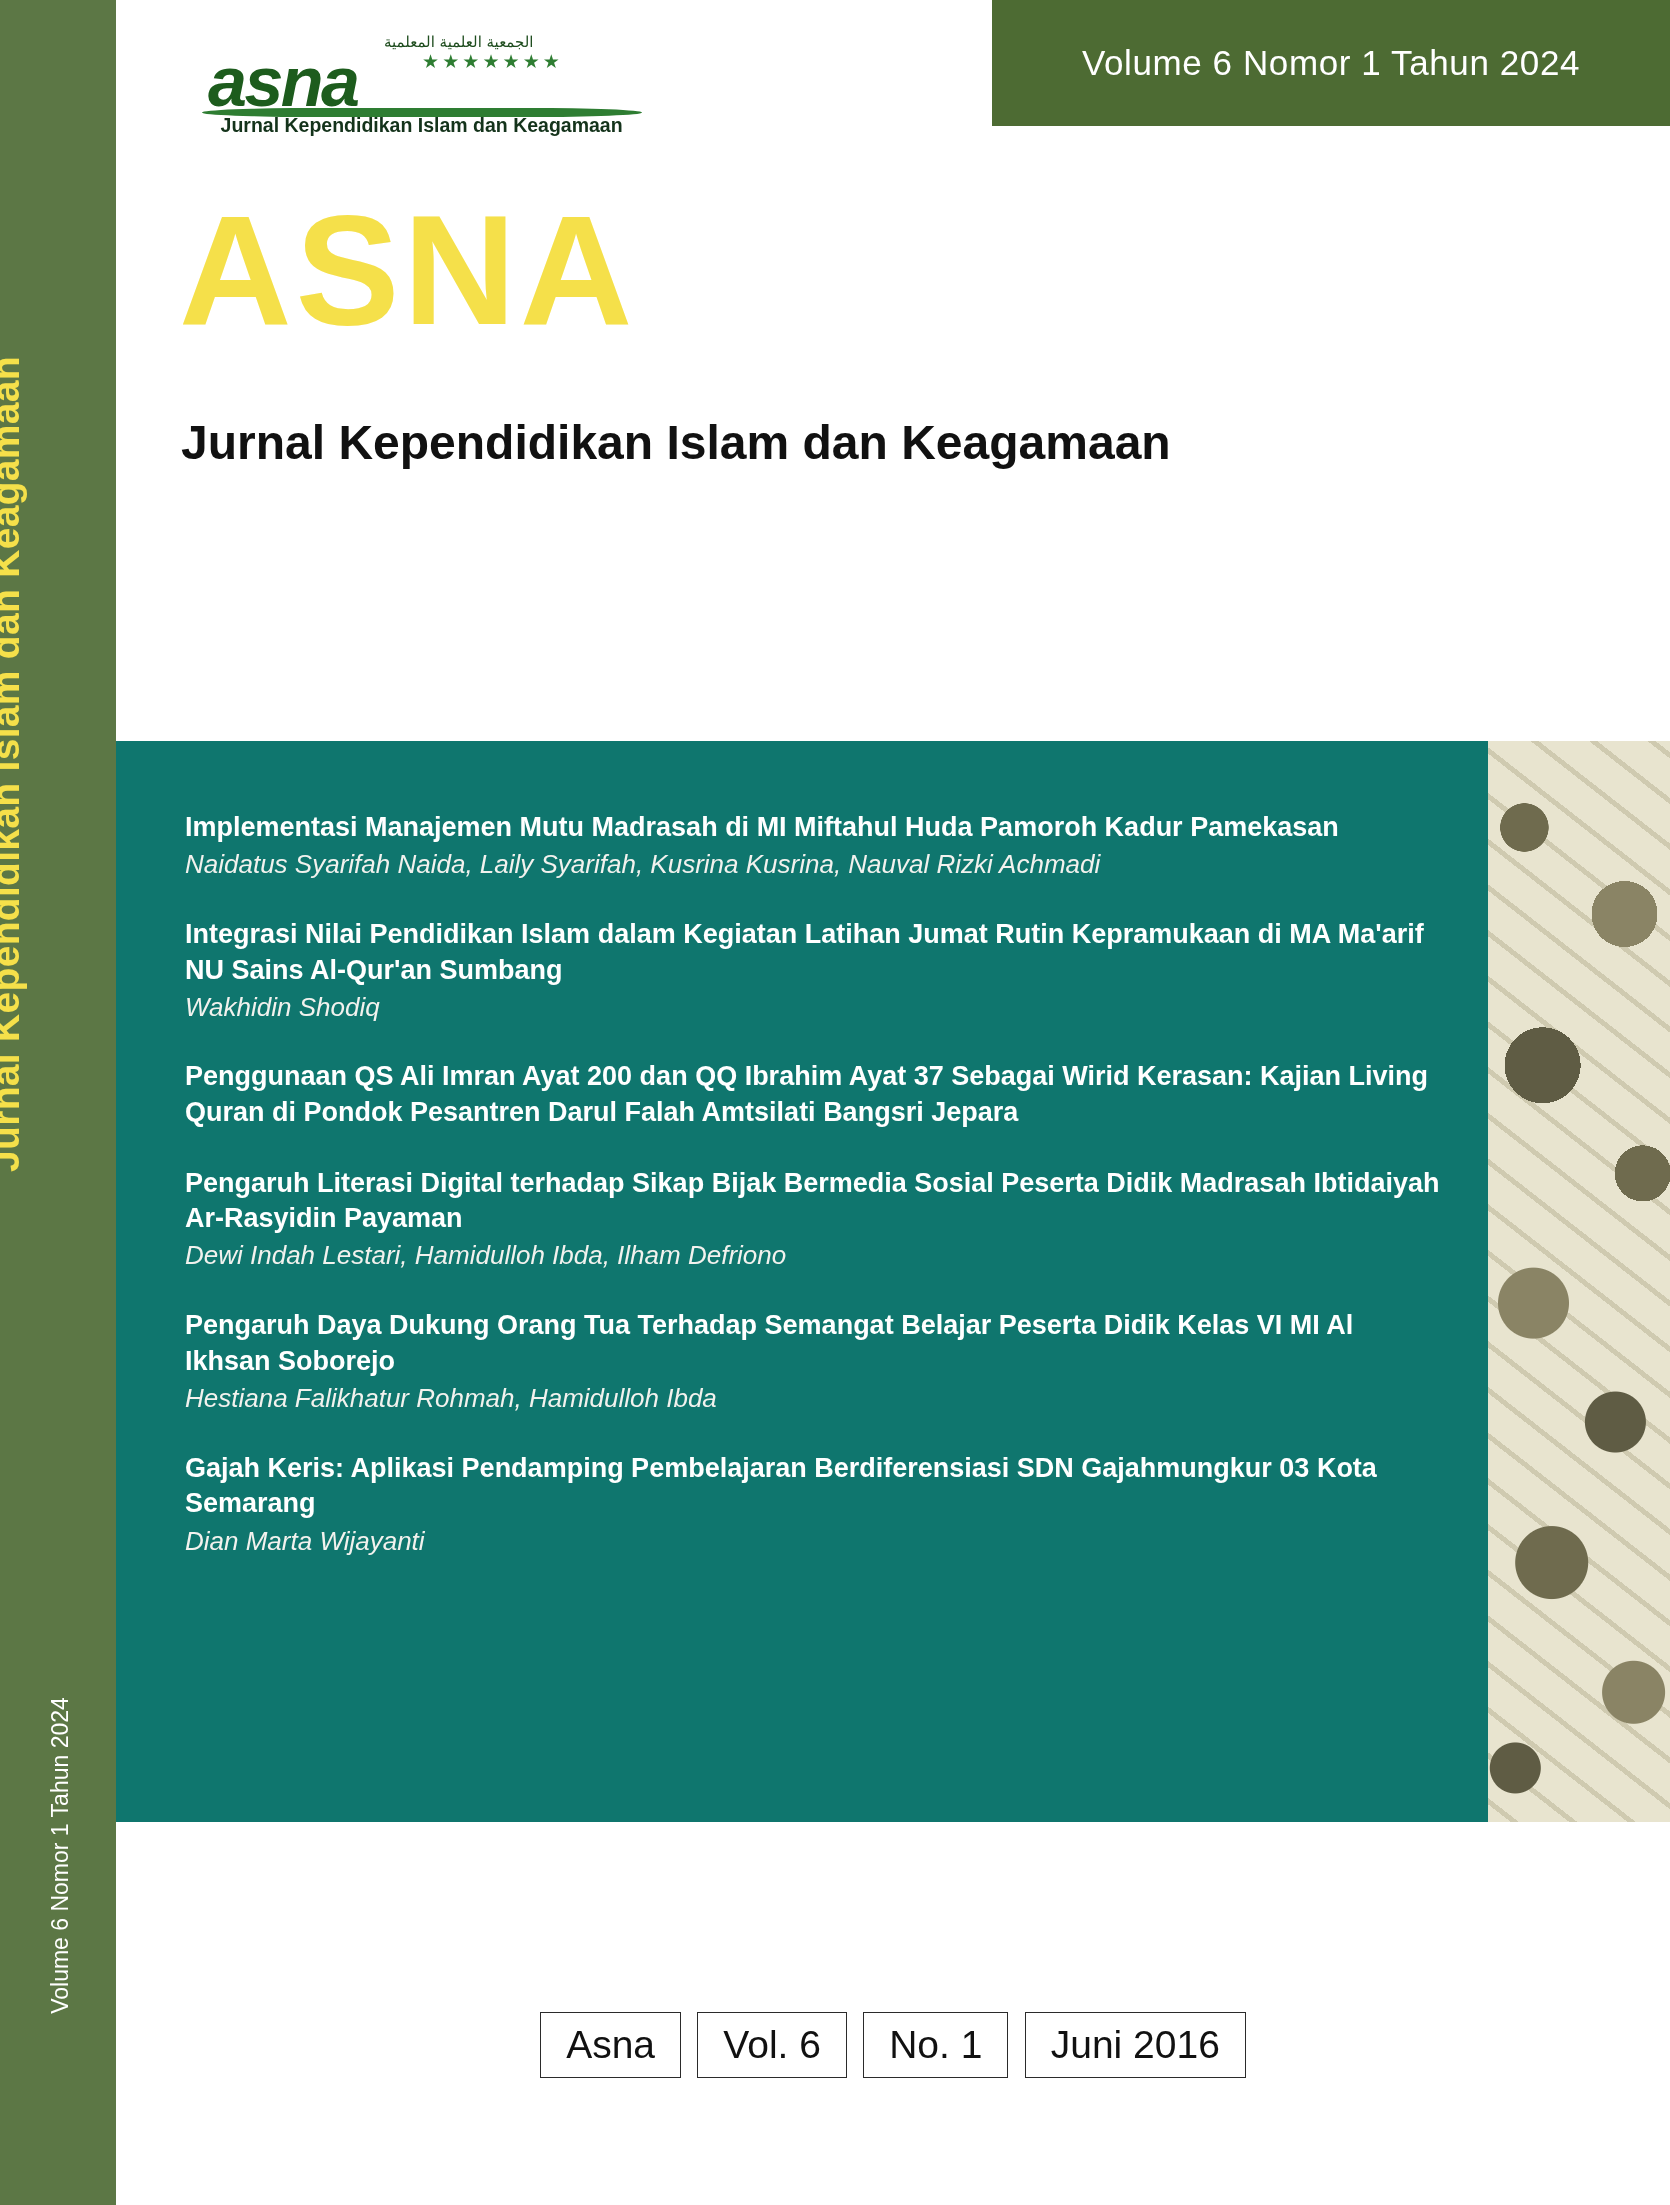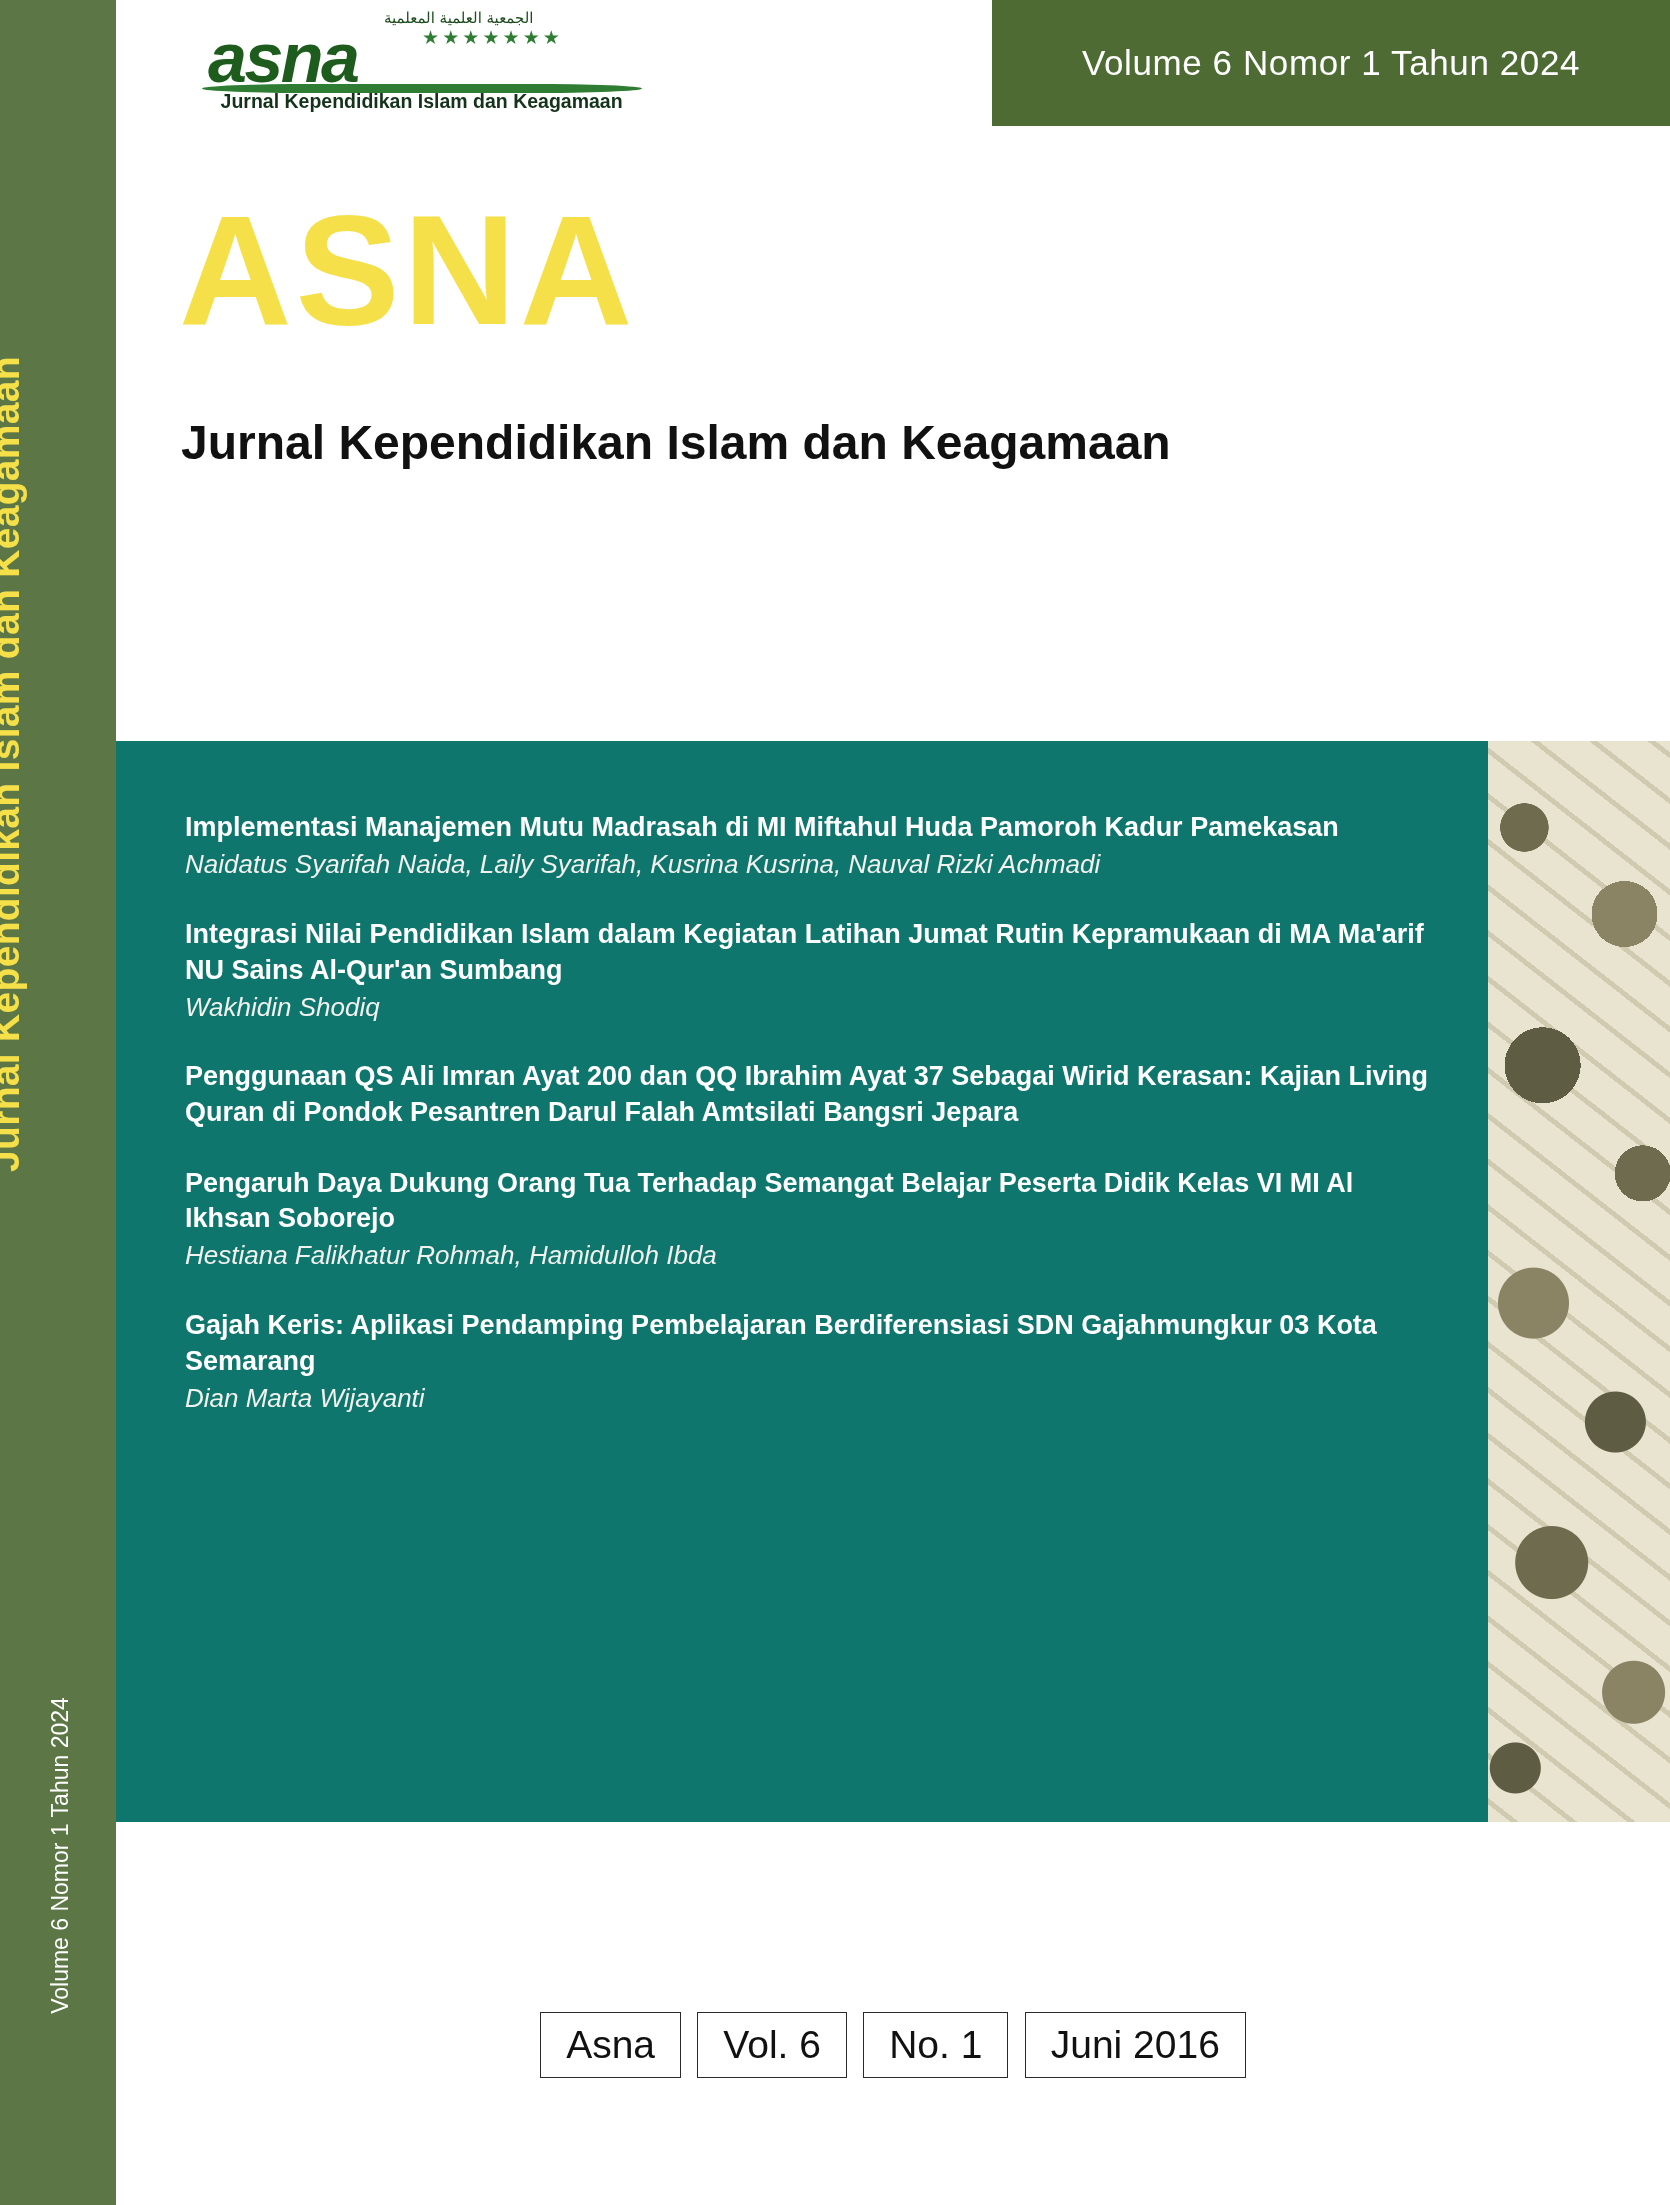--- a/index.html
+++ b/index.html
@@ -67,21 +67,21 @@
     align-items: center;
     justify-content: center;
     font-size: 35px;
     letter-spacing: 0.6px;
   }
 
   
   .logo-wrap {
     position: absolute;
     left: 189px;
-    top: 10px;
+    top: 34px;
     width: 478px;
     height: 113px;
     text-decoration: underline;
   }
   .logo-arabic {
     position: absolute;
     left: 195px;
     top: -1.3px;
     font-family: "DejaVu Serif", serif;
     font-size: 15px;
@@ -247,20 +247,24 @@
         <div class="toc-authors">Naidatus Syarifah Naida, Laily Syarifah, Kusrina Kusrina, Nauval Rizki Achmadi</div>
       </div>
       <div class="toc-item">
         <div class="toc-title">Integrasi Nilai Pendidikan Islam dalam Kegiatan Latihan Jumat Rutin Kepramukaan di MA Ma'arif NU Sains Al-Qur'an Sumbang</div>
         <div class="toc-authors">Wakhidin Shodiq</div>
       </div>
       <div class="toc-item">
         <div class="toc-title">Penggunaan QS Ali Imran Ayat 200 dan QQ Ibrahim Ayat 37 Sebagai Wirid Kerasan: Kajian Living Quran di Pondok Pesantren Darul Falah Amtsilati Bangsri Jepara</div>
       </div>
       <div class="toc-item">
+        <div class="toc-title">Pengaruh Literasi Digital terhadap Sikap Bijak Bermedia Sosial Peserta Didik Madrasah Ibtidaiyah Ar-Rasyidin Payaman</div>
+        <div class="toc-authors">Dewi Indah Lestari, Hamidulloh Ibda, Ilham Defriono</div>
+      </div>
+      <div class="toc-item">
         <div class="toc-title">Pengaruh Daya Dukung Orang Tua Terhadap Semangat Belajar Peserta Didik Kelas VI MI Al Ikhsan Soborejo</div>
         <div class="toc-authors">Hestiana Falikhatur Rohmah, Hamidulloh Ibda</div>
       </div>
       <div class="toc-item">
         <div class="toc-title">Gajah Keris: Aplikasi Pendamping Pembelajaran Berdiferensiasi SDN Gajahmungkur 03 Kota Semarang</div>
         <div class="toc-authors">Dian Marta Wijayanti</div>
       </div>
     </div>
   </div>
 

